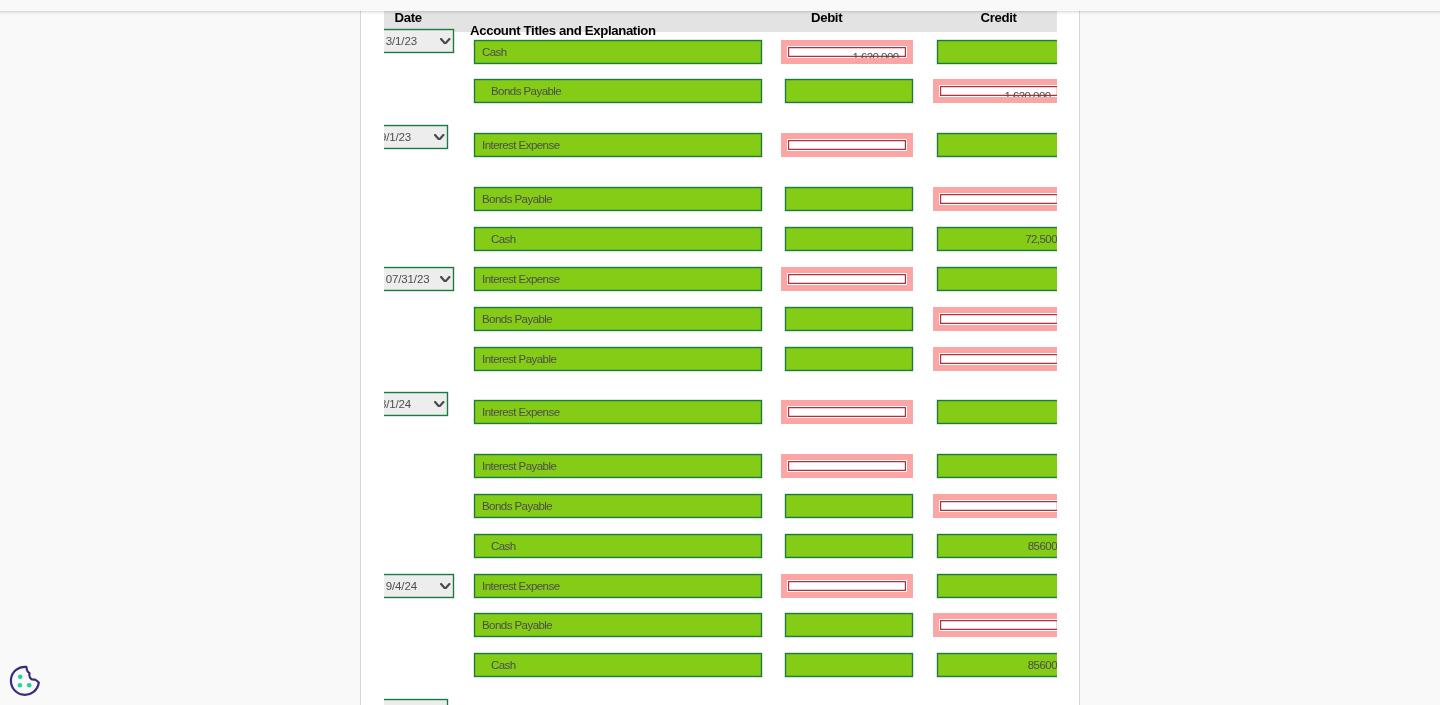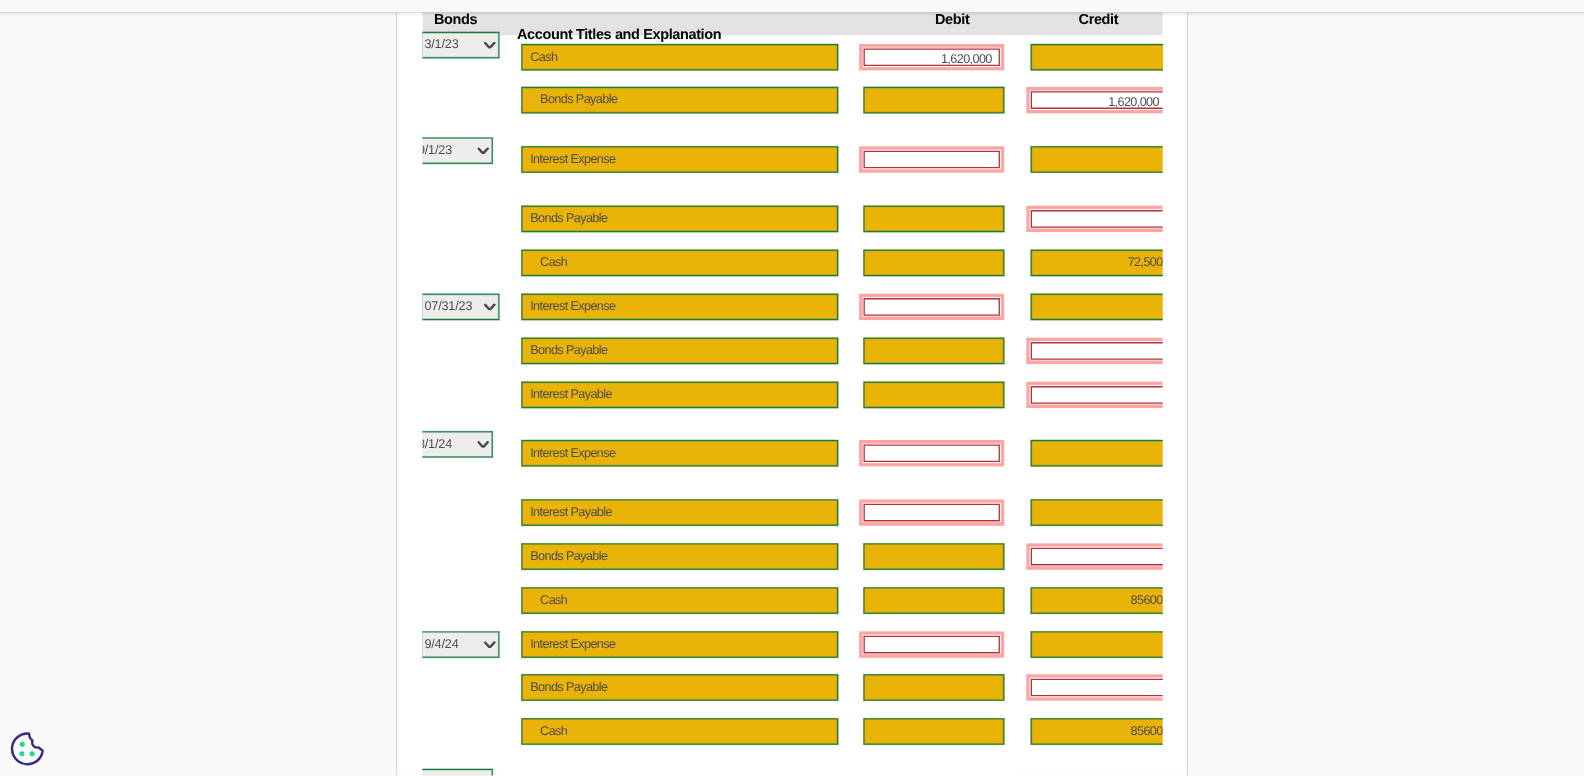--- a/index.html
+++ b/index.html
@@ -12,34 +12,34 @@
   .page-edge-l{position:absolute;left:360px;top:11px;width:1px;height:694px;background:#d6d6d6;}
   .page-edge-r{position:absolute;left:1079px;top:11px;width:1px;height:694px;background:#d6d6d6;}
 
   
   .clip{position:absolute;left:384px;top:11px;width:673px;height:694px;overflow:hidden;transform:translateZ(0);}
 
   .thead{position:absolute;left:0;top:-0.2px;width:673px;height:21px;background:#e3e3e3;}
   .th{position:absolute;transform:translateZ(0);top:-3.9px;font-size:13.2px;font-weight:bold;color:#000;line-height:21px;white-space:nowrap;letter-spacing:-0.35px;}
   .th-date{left:10.5px;}
   .th-acct{left:86px;margin-top:13px;}
-  .th-debit{left:466px;}
+  .th-debit{left:427px;}
   .th-credit{left:596.5px;}
 
   .sel{position:absolute;height:24px;box-sizing:border-box;border:1px solid #1a7b41;
        box-shadow:0 0 0 0.4px rgba(26,123,65,0.45), inset -0.4px 0 0 rgba(26,123,65,0.45), inset 0 0.4px 0 rgba(26,123,65,0.45), inset 0 -0.4px 0 rgba(26,123,65,0.45);
        background:#ededed;color:#4d4d4d;font-size:11.5px;letter-spacing:-0.15px;font-family:"Liberation Sans",sans-serif;}
   .sel .seltext{position:absolute;left:2px;top:3px;white-space:nowrap;line-height:17px;}
   .sel .chev{position:absolute;right:2.5px;top:7.6px;width:10.4px;height:6.8px;}
 
   .inp{position:absolute;height:24px;box-sizing:border-box;font-size:11.5px;letter-spacing:-0.55px;color:#4d4d4d;
        line-height:22px;white-space:nowrap;overflow:hidden;}
-  .inp.green{border:1px solid #1a7b41;background:#eab308;
+  .inp.green{border:1px solid #1a7b41;background:#84cc16;
        box-shadow:0 0 0 0.4px rgba(26,123,65,0.45), inset 0 0 0 0.4px rgba(26,123,65,0.45);}
-  .inp.red{border:3px solid #fca5a5;background:#fff;
+  .inp.red{border:6px solid #fca5a5;background:#fff;
        box-shadow:inset 0 0 0 1px #fff, inset 0 0 0 2.2px #b0303c;}
   .inp .t{position:absolute;}
   .acct{width:288px;}
   .acct.green .t{left:7px;top:0;}
   .num{text-align:right;}
   .num .t{right:7px;top:0;}
   .num.red .t{right:8.4px;}
 
   .cookie{position:absolute;left:8px;top:664px;width:34px;height:34px;}
 </style>
@@ -47,21 +47,21 @@
 <body>
 
 <div class="browser-chrome"></div>
 <div class="chrome-shadow"></div>
 <div class="page"></div>
 <div class="page-edge-l"></div>
 <div class="page-edge-r"></div>
 
 <div class="clip">
   <div class="thead">
-    <div class="th th-date">Bonds</div>
+    <div class="th th-date">Date</div>
     <div class="th th-acct">Account Titles and Explanation</div>
     <div class="th th-debit">Debit</div>
     <div class="th th-credit">Credit</div>
   </div>
   <div id="rows">
       <div class="sel" style="left:-1.2px;top:18px;width:71.2px">
         <span class="seltext">3/1/23</span>
         <svg class="chev" viewBox="0 0 10.4 6.8">
           <path d="M1.1 1.1 L5.2 5.7 L9.3 1.1" fill="none" stroke="#4a4a4a" stroke-width="2.2" stroke-linecap="square"></path>
         </svg>

